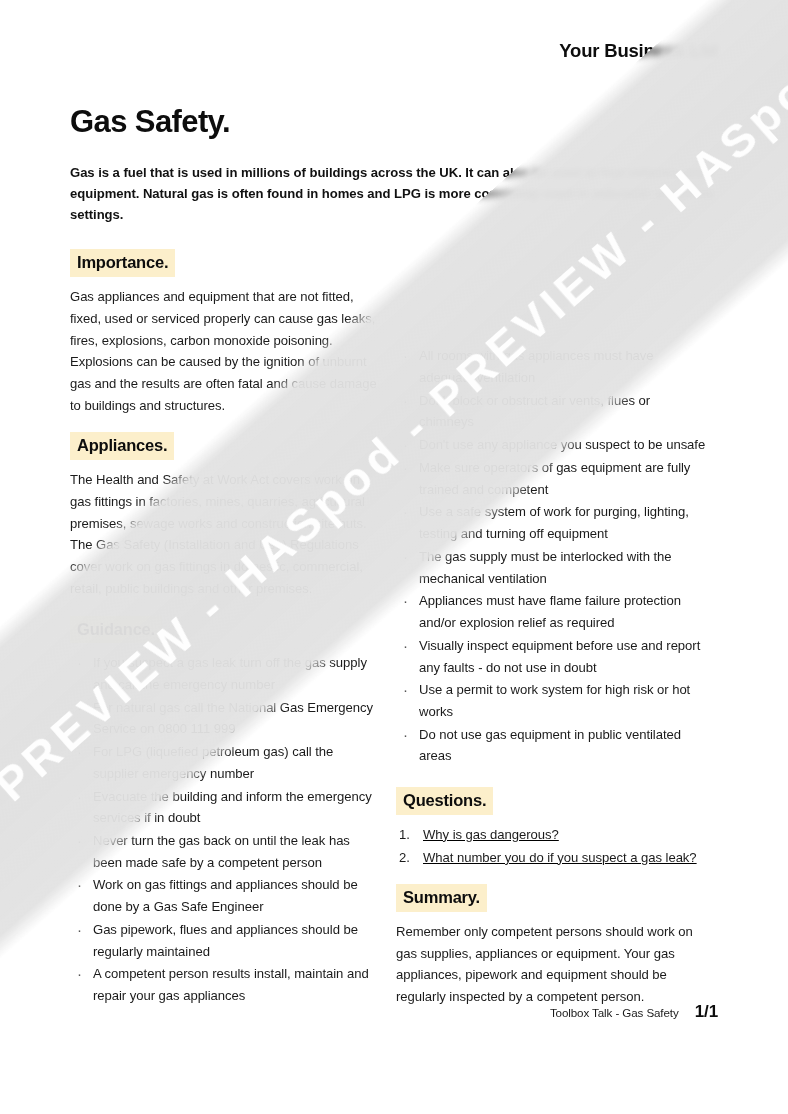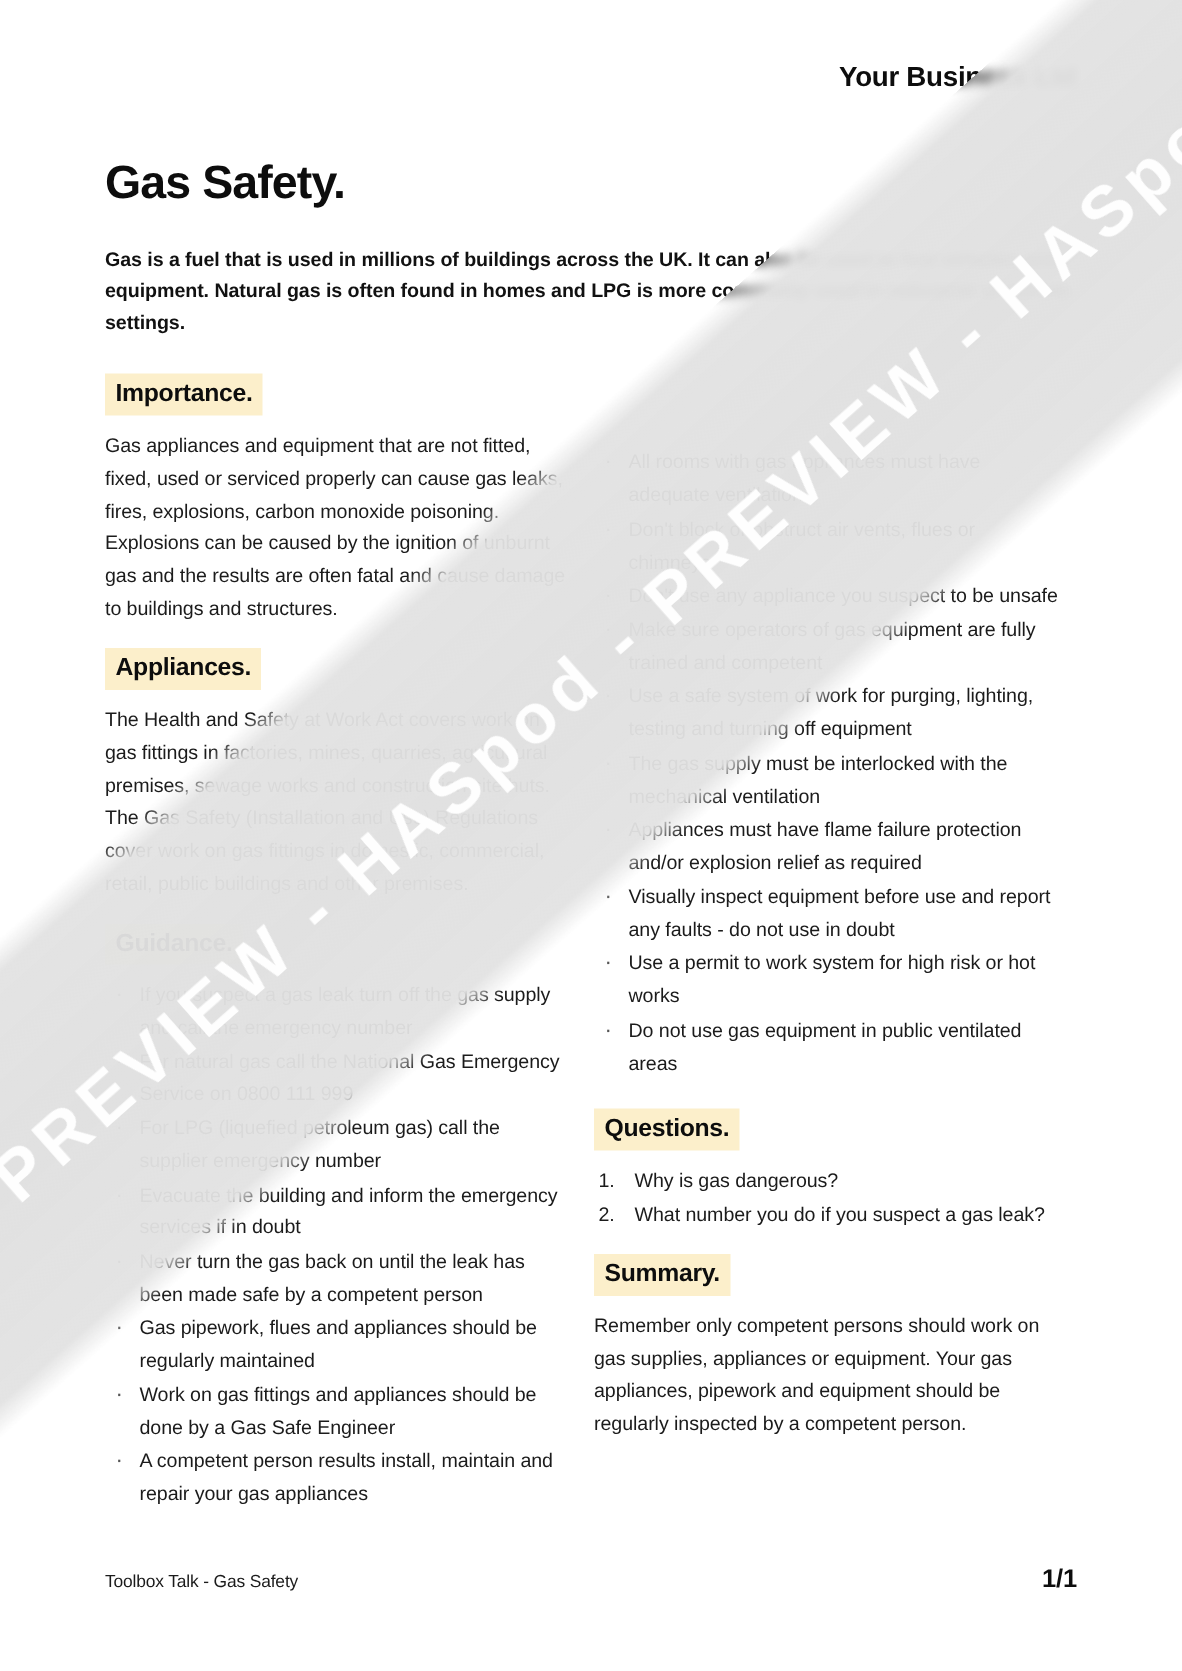--- a/index.html
+++ b/index.html
@@ -60,21 +60,21 @@
     line-height: 1.62;
     letter-spacing: -0.05px;
     width: 645px;
     margin: 0 0 24px 0;
   }
 
   
   .columns {
     display: flex;
     gap: 16px;
-    align-items: center;
+    align-items: flex-end;
   }
   .col {
     width: 310px;
   }
 
   .sec { margin-bottom: 16px; }
   .sec:last-child { margin-bottom: 0; }
 
   .sec-head {
     display: inline-block;
@@ -112,21 +112,21 @@
   }
   ul.bullets > li::before {
     content: "\00B7";
     position: absolute;
     left: 7px;
     top: -1px;
     font-size: 15px;
     color: #555;
     line-height: 1.6;
   }
-  ol.numbers { counter-reset: qnum; }
+  ol.numbers { counter-reset: qnum; text-decoration: underline; }
   ol.numbers > li {
     position: relative;
     padding-left: 27px;
     font-size: 13.1px;
     color: #1b1b1b;
     line-height: 1.66;
     letter-spacing: -0.05px;
     margin-bottom: 1px;
     counter-increment: qnum;
   }
@@ -139,25 +139,26 @@
     color: #1b1b1b;
   }
 
   
   .gap-after-list { margin-bottom: 20px; }
 
   
   .footer {
     position: absolute;
     left: 70px;
-    top: 1043px;
+    top: 1002px;
     width: 648px;
     display: flex;
-    justify-content: space-between;
+    justify-content: flex-end;
     align-items: baseline;
+    gap: 16px;
   }
   .footer-left {
     font-size: 11.6px;
     color: #1b1b1b;
     letter-spacing: -0.1px;
   }
   .footer-right {
     font-size: 17px;
     font-weight: bold;
     color: #0d0d0d;
@@ -234,22 +235,22 @@
           </div>
 
           <div class="sec">
             <div class="sec-head">Guidance.</div>
             <ul class="bullets">
                 <li>If you suspect a gas leak turn off the gas supply and call the emergency number</li>
                 <li>For natural gas call the National Gas Emergency Service on 0800 111 999</li>
                 <li>For LPG (liquefied petroleum gas) call the supplier emergency number</li>
                 <li>Evacuate the building and inform the emergency services if in doubt</li>
                 <li>Never turn the gas back on until the leak has been made safe by a competent person</li>
+                <li>Work on gas fittings and appliances should be done by a Gas Safe Engineer</li>
                 <li>Gas pipework, flues and appliances should be regularly maintained</li>
-                <li>Work on gas fittings and appliances should be done by a Gas Safe Engineer</li>
                 <li>A competent person results install, maintain and repair your gas appliances</li>
               </ul>
           </div>
 
         </div>
 
         <div class="col">
 
           <div class="sec gap-after-list">
             <ul class="bullets">

